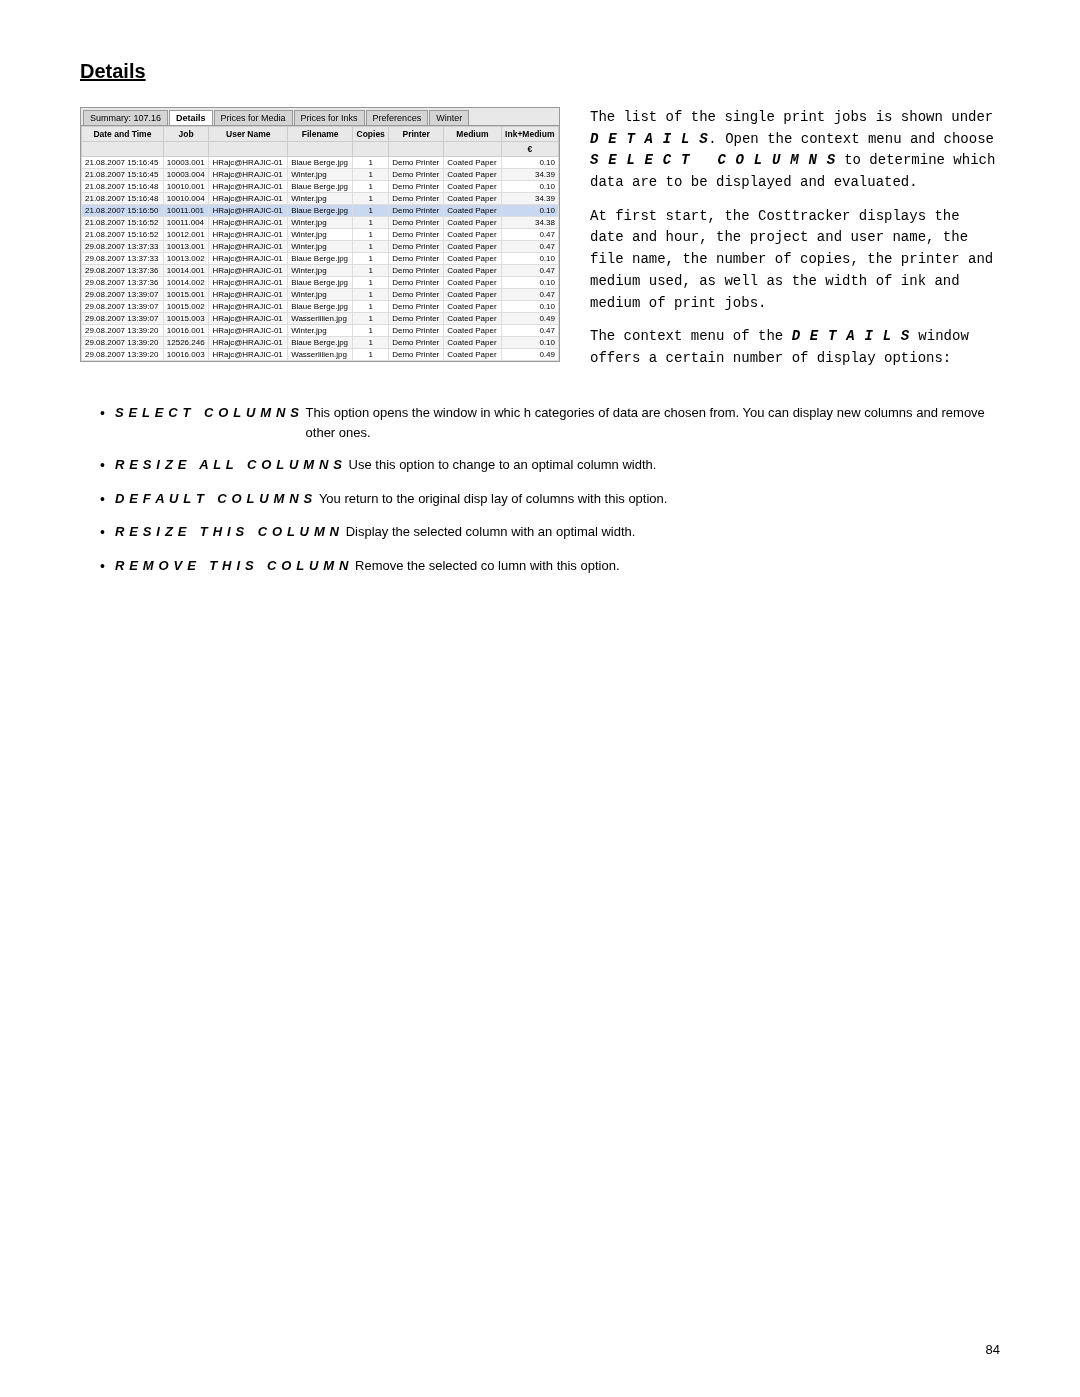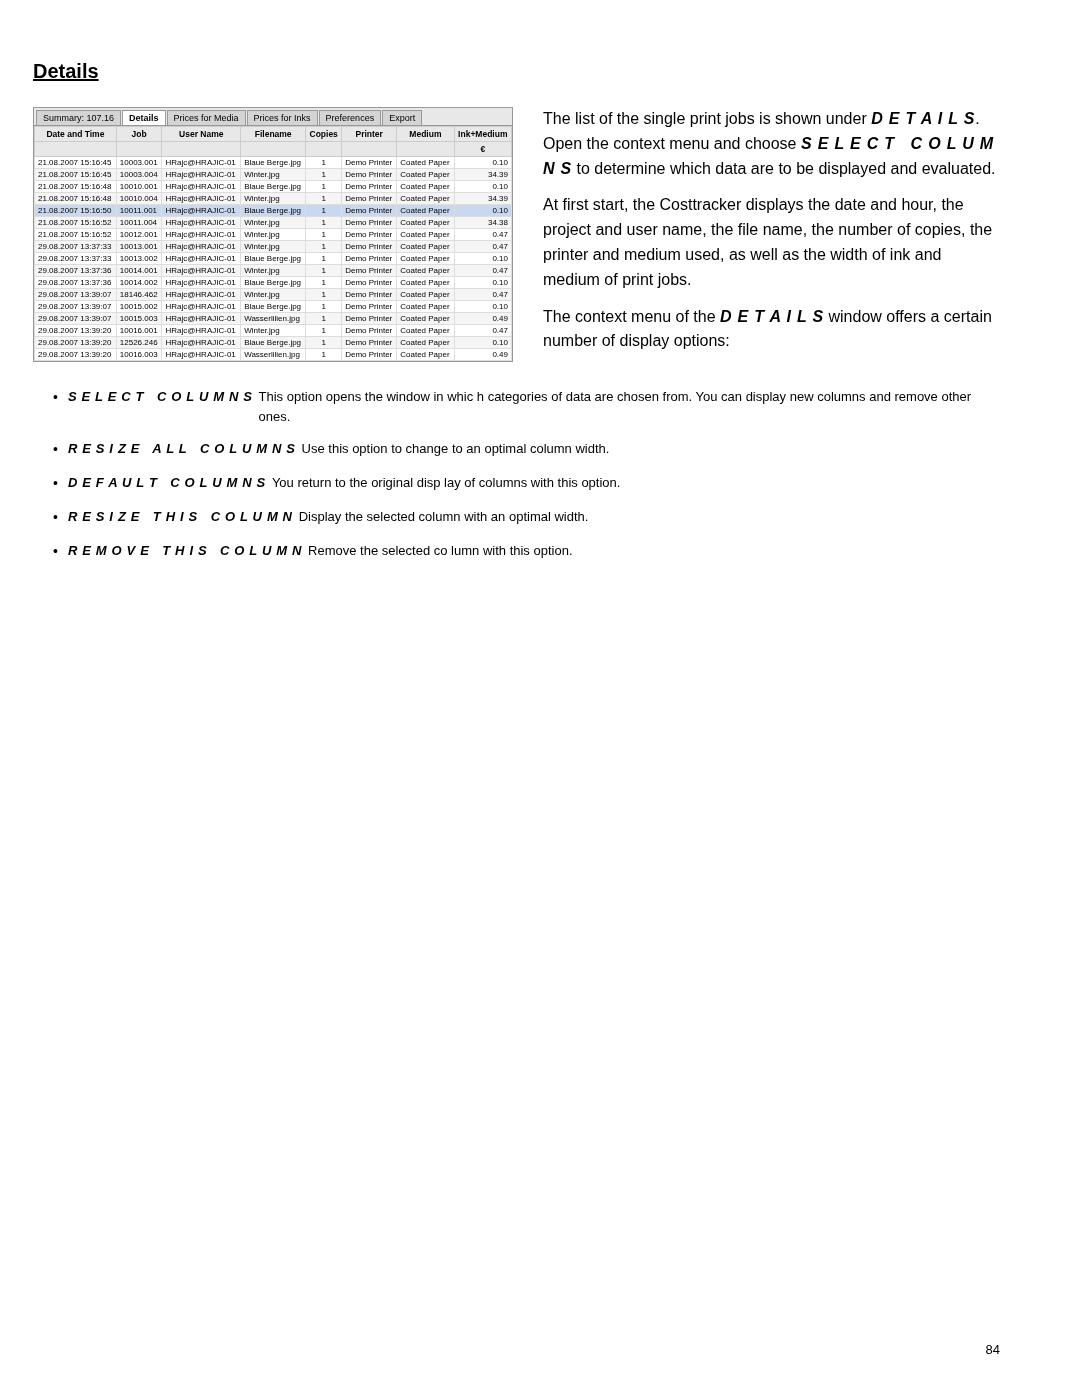--- a/index.html
+++ b/index.html
@@ -7,21 +7,21 @@
       background: #ffffff;
       font-family: Arial, sans-serif;
       font-size: 14px;
       color: #000;
       width: 1080px;
       min-height: 1397px;
       position: relative;
     }
 
     .page {
-      padding: 60px 80px 60px 33px;
+      padding: 60px 80px 60px 80px;
       max-width: 1080px;
     }
 
     .page-number {
       position: absolute;
       bottom: 40px;
       right: 80px;
       font-size: 13px;
     }
 
@@ -108,22 +108,23 @@
       background: #ffffff;
     }
 
     .data-table .highlight td {
       background: #c8d8f0 !important;
     }
 
     
     .right-panel p {
       margin-bottom: 12px;
-      font-size: 16px;
+      font-size: 14px;
       line-height: 1.55;
+      font-family: Liberation Mono, monospace;
     }
 
     .keyword {
       font-style: italic;
       font-weight: bold;
       letter-spacing: 0.05em;
     }
 
     
     .bullet-list {
@@ -166,21 +167,21 @@
 
     <div class="left-panel">
       <div class="table-container">
 
         <div class="tab-bar">
           <div class="tab">Summary: 107.16</div>
           <div class="tab active">Details</div>
           <div class="tab">Prices for Media</div>
           <div class="tab">Prices for Inks</div>
           <div class="tab">Preferences</div>
-          <div class="tab">Export</div>
+          <div class="tab">Winter</div>
         </div>
 
         <table class="data-table">
           <thead>
             <tr>
               <th>Date and Time</th>
               <th>Job</th>
               <th>User Name</th>
               <th>Filename</th>
               <th>Copies</th>
@@ -305,21 +306,21 @@
                 <td>10014.002</td>
                 <td>HRajc@HRAJIC-01</td>
                 <td>Blaue Berge.jpg</td>
                 <td style="text-align: center;">1</td>
                 <td>Demo Printer</td>
                 <td>Coated Paper</td>
                 <td style="text-align: right;">0.10</td>
               </tr>
               <tr>
                 <td>29.08.2007 13:39:07</td>
-                <td>18146.462</td>
+                <td>10015.001</td>
                 <td>HRajc@HRAJIC-01</td>
                 <td>Winter.jpg</td>
                 <td style="text-align: center;">1</td>
                 <td>Demo Printer</td>
                 <td>Coated Paper</td>
                 <td style="text-align: right;">0.47</td>
               </tr>
               <tr>
                 <td>29.08.2007 13:39:07</td>
                 <td>10015.002</td>

